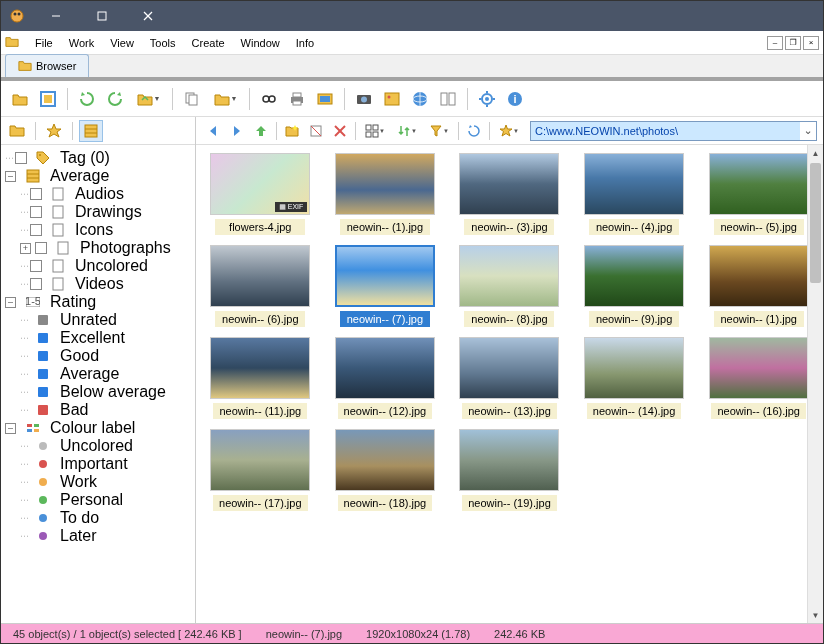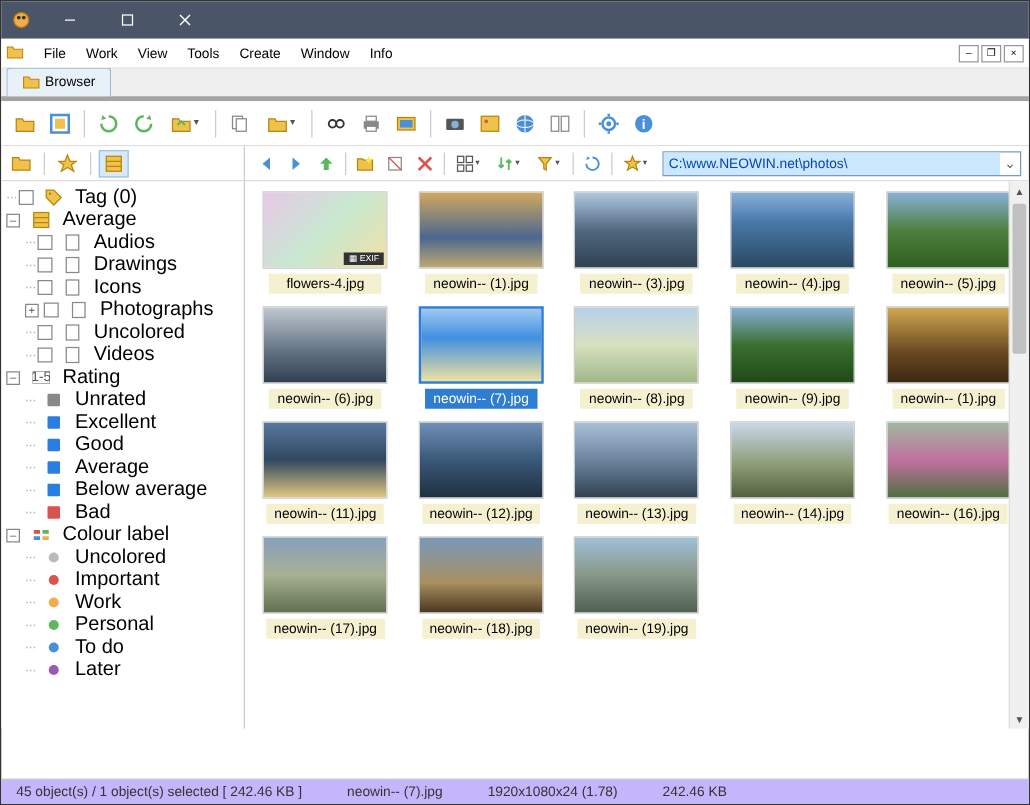--- a/index.html
+++ b/index.html
@@ -55,21 +55,21 @@
 
 .thumbs-scroll { flex: 1; overflow: auto; position: relative; }
 .thumbs { padding: 8px; display: grid; grid-template-columns: repeat(5, 1fr); gap: 10px 12px; }
 .thumb { display: flex; flex-direction: column; align-items: center; }
 .thumb-img { width: 100px; height: 62px; border: 1px solid #ccc; background: linear-gradient(135deg, #6a9bd1, #8fb77a, #c9a867); position: relative; overflow: hidden; }
 .thumb-img.selected { border: 2px solid #2f7dd1; }
 .thumb-label { margin-top: 4px; background: #f5f0d0; padding: 2px 6px; font-size: 11px; text-align: center; min-width: 90px; }
 .thumb-label.selected { background: #2f7dd1; color: #fff; }
 .exif-badge { position: absolute; bottom: 2px; right: 2px; background: #333; color: #fff; font-size: 7px; padding: 1px 4px; }
 
-.statusbar { height: 20px; background: #c4b5fd; border-top: 1px solid #ccc; display: flex; align-items: center; padding: 0 6px; gap: 24px; font-size: 11px; color: #333; margin-top: 40px; }
+.statusbar { height: 20px; background: #f9a8d4; border-top: 1px solid #ccc; display: flex; align-items: center; padding: 0 6px; gap: 12px; font-size: 11px; color: #333; }
 .statusbar .seg { padding: 0 6px; }
 
 .scrollbar-v { position: absolute; right: 0; top: 0; bottom: 0; width: 16px; background: #f0f0f0; border-left: 1px solid #ddd; }
 .scrollbar-v .thumb-sb { position: absolute; left: 2px; right: 2px; top: 18px; height: 120px; background: #c0c0c0; border-radius: 2px; }
 .scrollbar-v .arr { position: absolute; left: 0; right: 0; height: 16px; display: flex; align-items: center; justify-content: center; font-size: 8px; color: #555; }
 .scrollbar-v .arr.up { top: 0; }
 .scrollbar-v .arr.dn { bottom: 0; }
 
 
 .ic-folder { fill: #f0c14b; stroke: #b8860b; }

